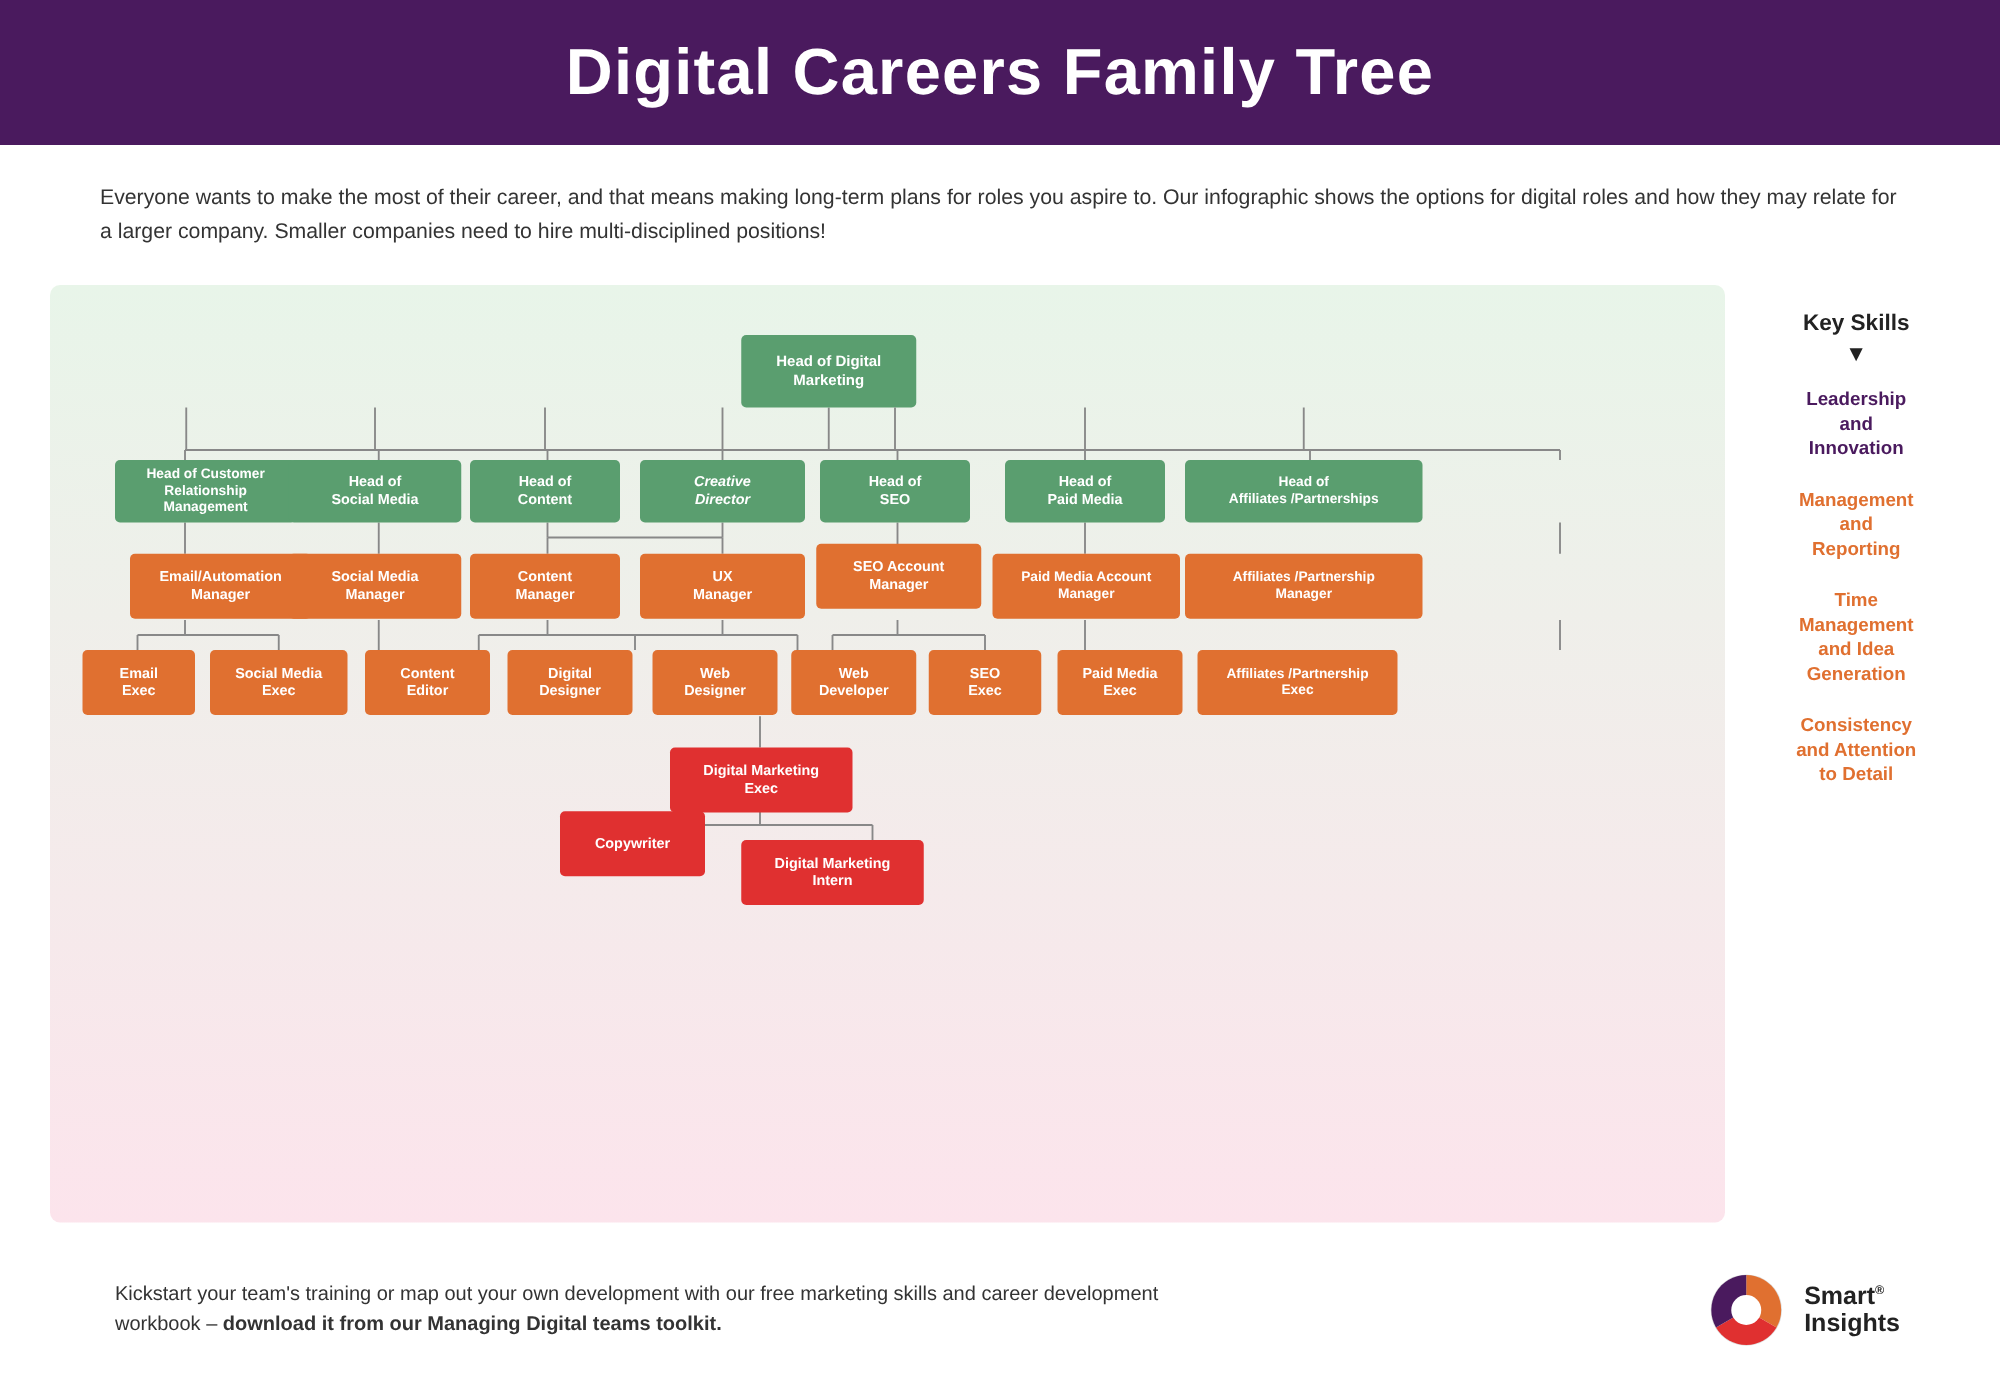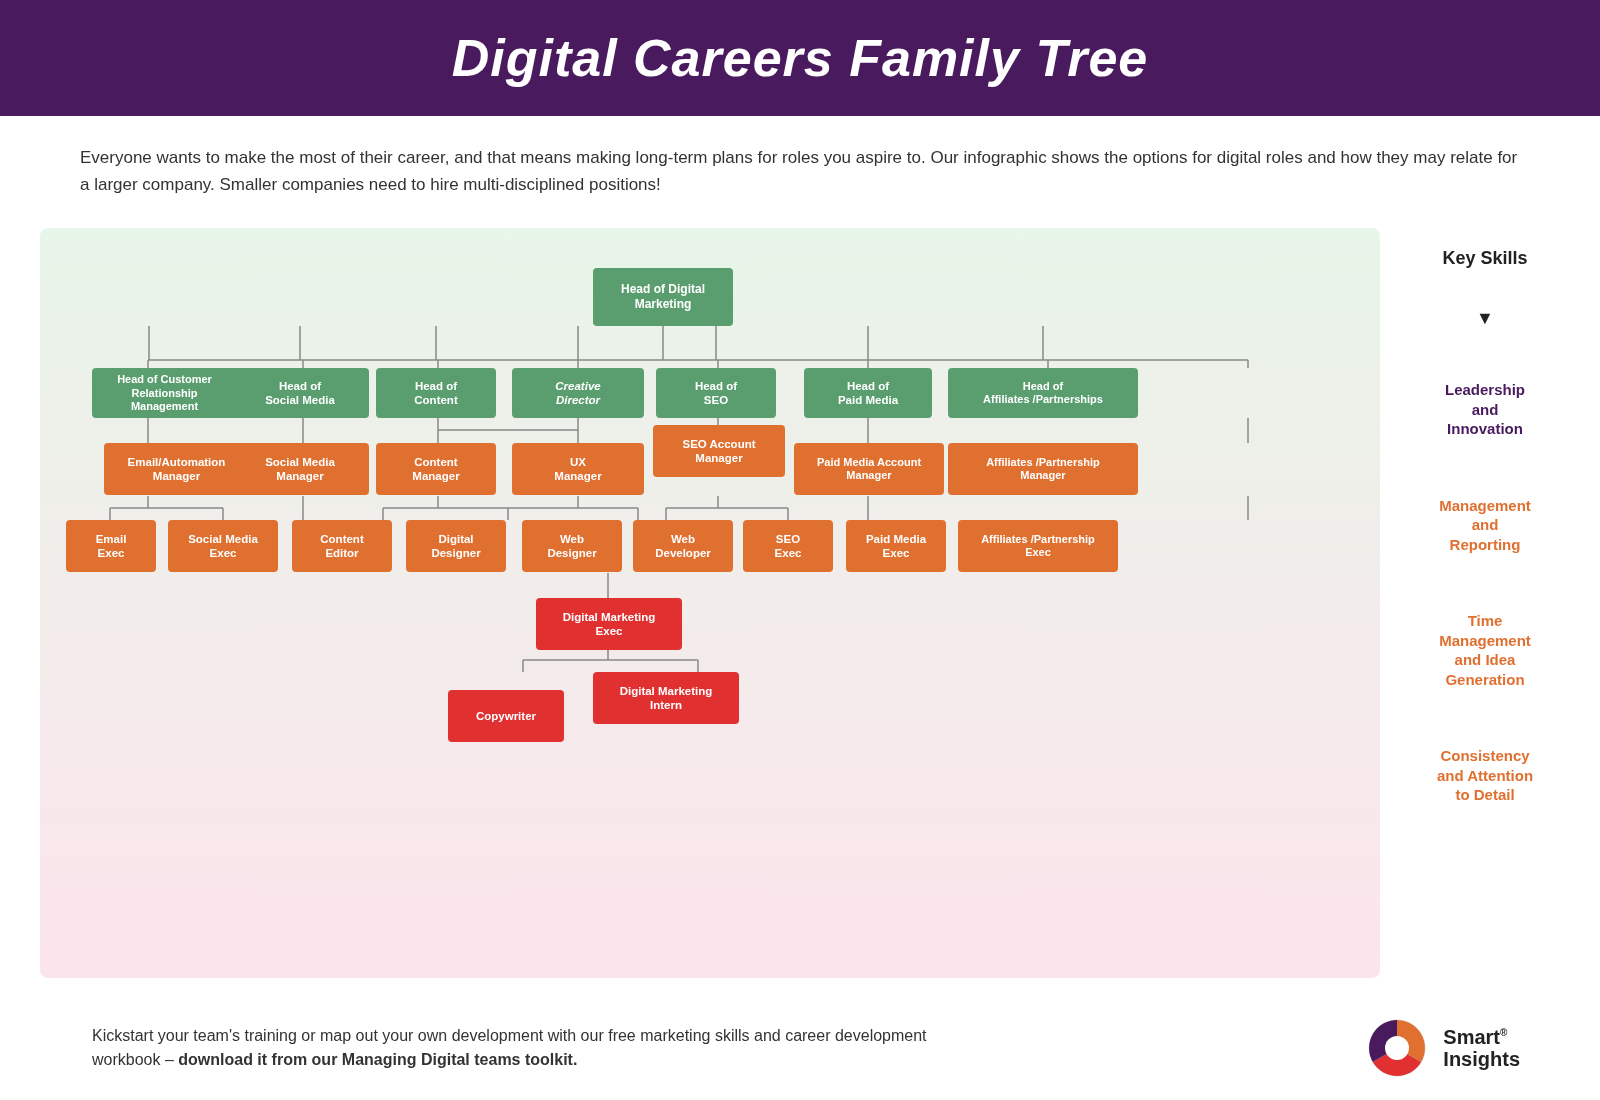--- a/index.html
+++ b/index.html
@@ -9,21 +9,20 @@
       width: 1600px;
       min-height: 1100px;
     }
 
     
     .header {
       background: #4a1a5e;
       color: #fff;
       text-align: center;
       padding: 28px 40px;
-      font-style: italic;
     }
     .header h1 {
       font-size: 52px;
       font-weight: 900;
       letter-spacing: 1px;
     }
 
     
     .intro {
       padding: 28px 80px 20px;
@@ -49,21 +48,20 @@
       min-height: 700px;
     }
 
     
     .key-skills {
       width: 180px;
       padding: 20px 0 20px 30px;
       display: flex;
       flex-direction: column;
       align-items: center;
-      gap: 35px;
     }
     .key-skills-title {
       font-size: 18px;
       font-weight: 700;
       color: #222;
       text-align: center;
       margin-bottom: 4px;
     }
     .key-skills-arrow {
       color: #222;
@@ -265,21 +263,21 @@
       </div>
 
       <div class="box bg-orange" style="left:328px; top:185px; width:120px; height:52px; font-size:11.5px;">
         <span>Content<br>Manager</span>
       </div>
 
       <div class="box bg-orange" style="left:464px; top:185px; width:132px; height:52px; font-size:11.5px;">
         <span>UX<br>Manager</span>
       </div>
 
-      <div class="box bg-orange" style="left:605px; top:167px; width:132px; height:52px; font-size:11.5px;justify-content:center;">
+      <div class="box bg-orange" style="left:605px; top:177px; width:132px; height:52px; font-size:11.5px;justify-content:center;">
         <span>SEO Account<br>Manager</span>
       </div>
 
       <div class="box bg-orange" style="left:746px; top:185px; width:150px; height:52px; font-size:11px;">
         <span>Paid Media Account<br>Manager</span>
       </div>
 
       <div class="box bg-orange" style="left:900px; top:185px; width:190px; height:52px; font-size:11px;">
         <span>Affiliates /Partnership<br>Manager</span>
       </div>
@@ -317,21 +315,21 @@
       </div>
 
       <div class="box bg-orange" style="left:910px; top:262px; width:160px; height:52px; font-size:11px;">
         <span>Affiliates /Partnership<br>Exec</span>
       </div>
 
       <div class="box bg-red" style="left:488px; top:340px; width:146px; height:52px; font-size:11.5px;">
         <span>Digital Marketing<br>Exec</span>
       </div>
 
-      <div class="box bg-red" style="left:400px; top:432px; width:116px; height:52px; font-size:11.5px;">
+      <div class="box bg-red" style="left:400px; top:391px; width:116px; height:52px; font-size:11.5px;">
         <span>Copywriter</span>
       </div>
       <div class="box bg-red" style="left:545px; top:414px; width:146px; height:52px; font-size:11.5px;">
         <span>Digital Marketing<br>Intern</span>
       </div>
 
       <svg class="connector-svg" style="z-index:10;">
 
         <line x1="101" y1="68" x2="101" y2="102"></line>
         <line x1="252" y1="68" x2="252" y2="102"></line>

